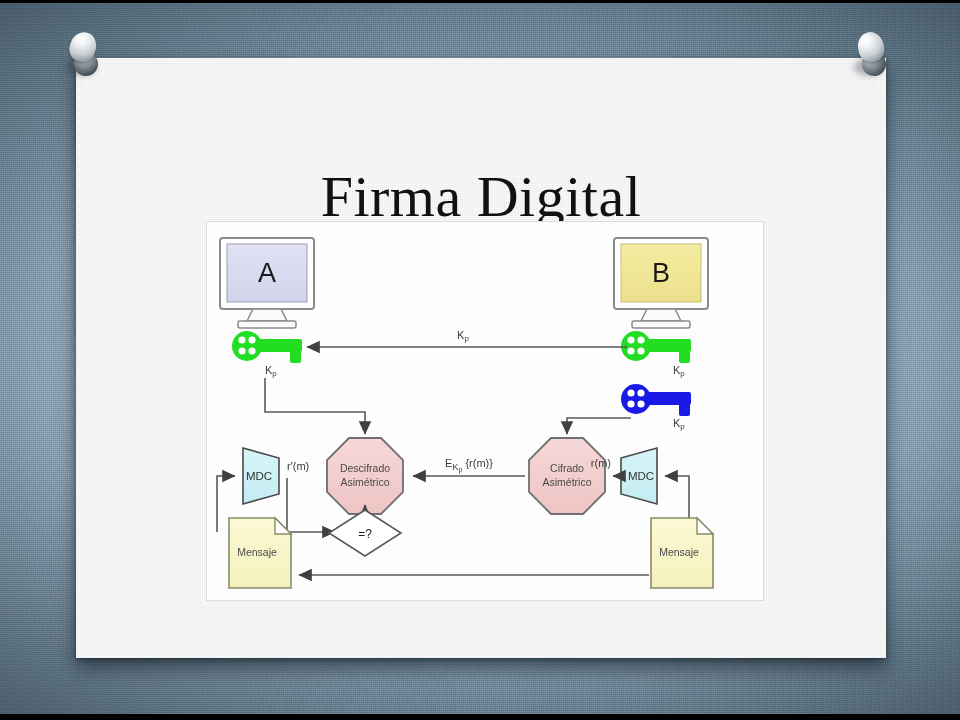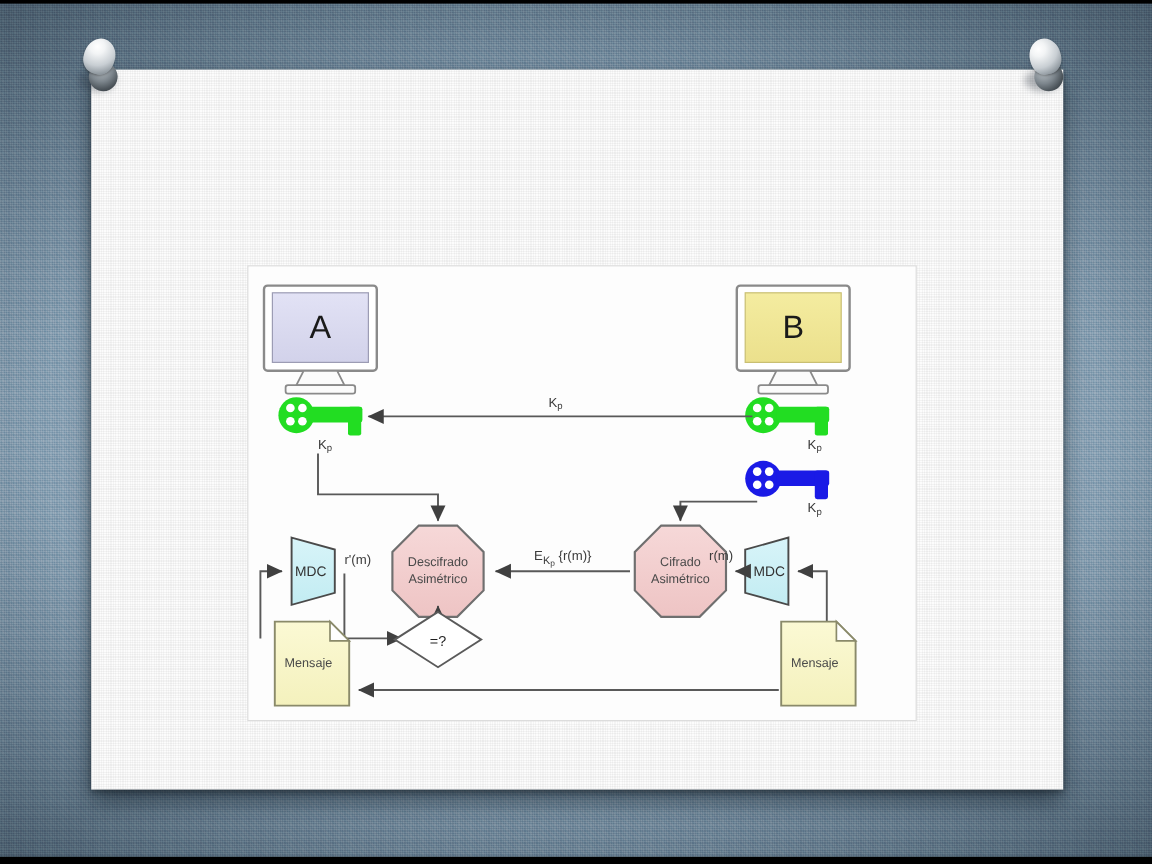--- a/index.html
+++ b/index.html
@@ -91,20 +91,21 @@
 
   <div class="bg"></div>
   <div class="bg-noise"></div>
   <div class="bg-vig"></div>
   <div class="top-bar"></div>
   <div class="bottom-bar"></div>
 
   <div class="paper">
     <div class="paper-tex"></div>
 
+    <div class="title">Firma Digital</div>
 
     <div class="diagram">
       <svg width="556" height="378" viewBox="0 0 556 378" xmlns="http://www.w3.org/2000/svg">
         <defs>
           <marker id="ah" markerWidth="9" markerHeight="9" refX="8" refY="4.5" orient="auto">
             <path d="M0,0.6 L8.4,4.5 L0,8.4 z" fill="#404040"></path>
           </marker>
           <linearGradient id="scrA" x1="0" y1="0" x2="0" y2="1">
             <stop offset="0%" stop-color="#e2e2f5"></stop>
               <stop offset="100%" stop-color="#d2d2ea"></stop>

